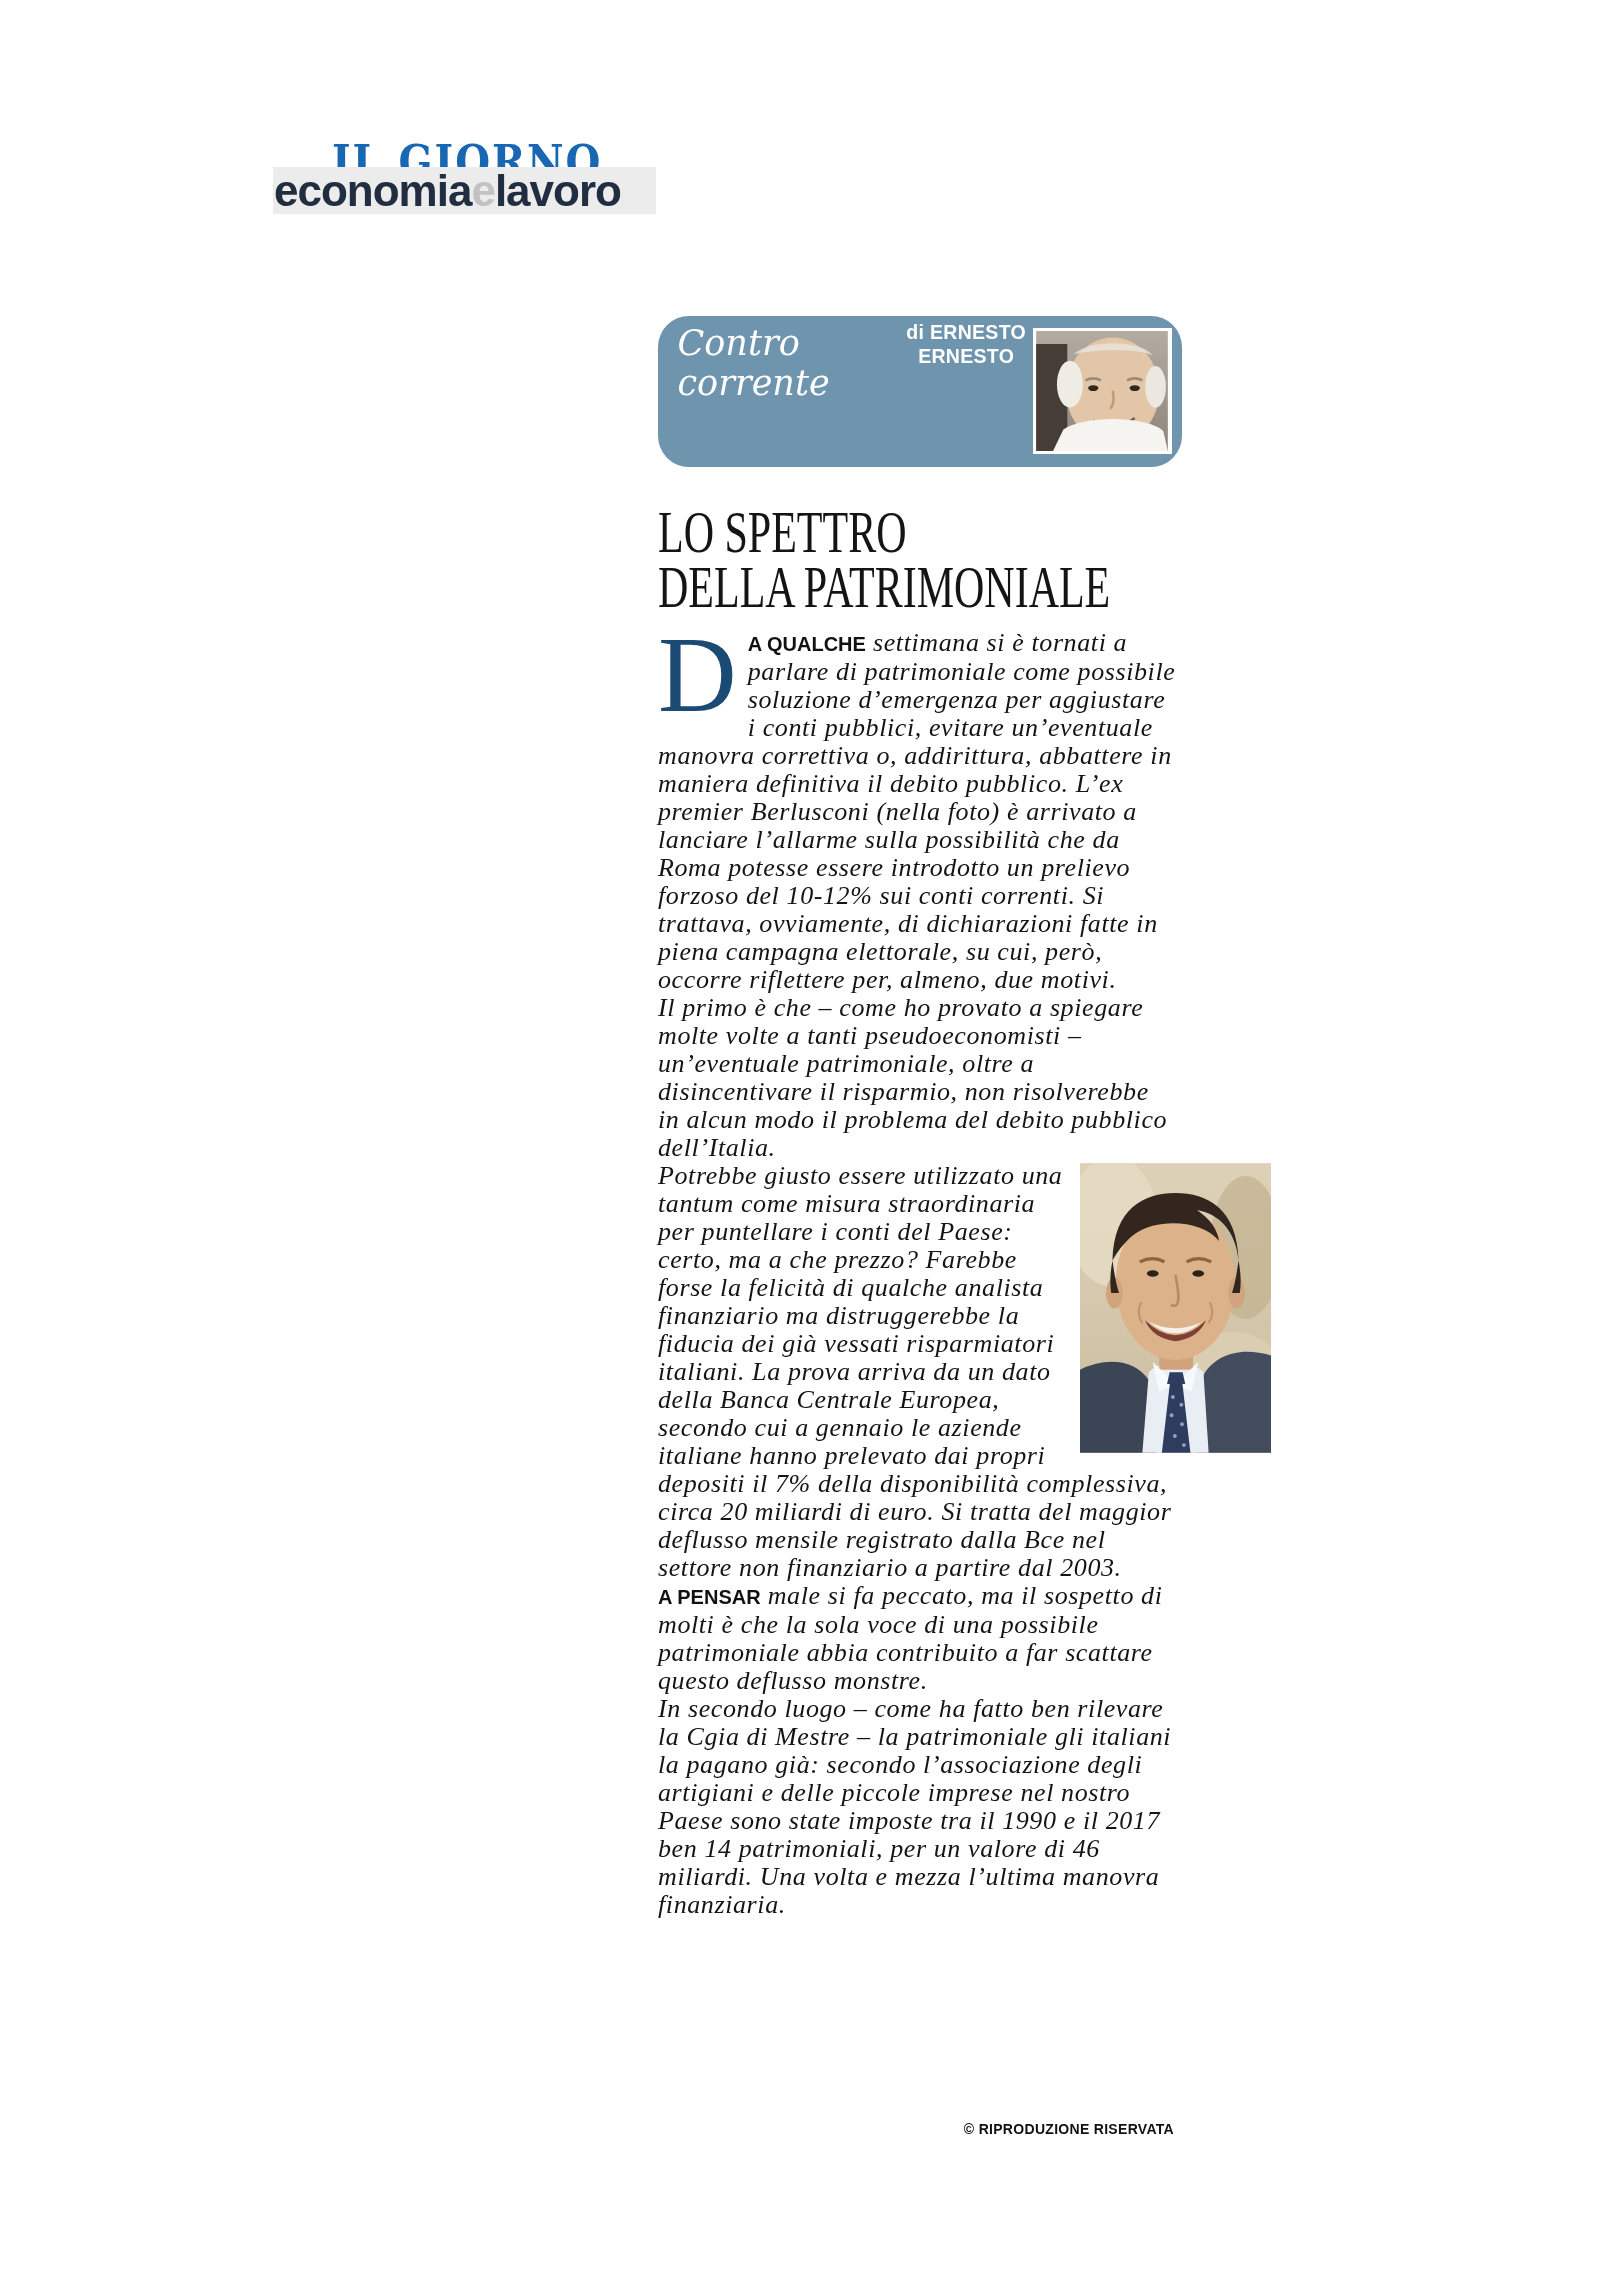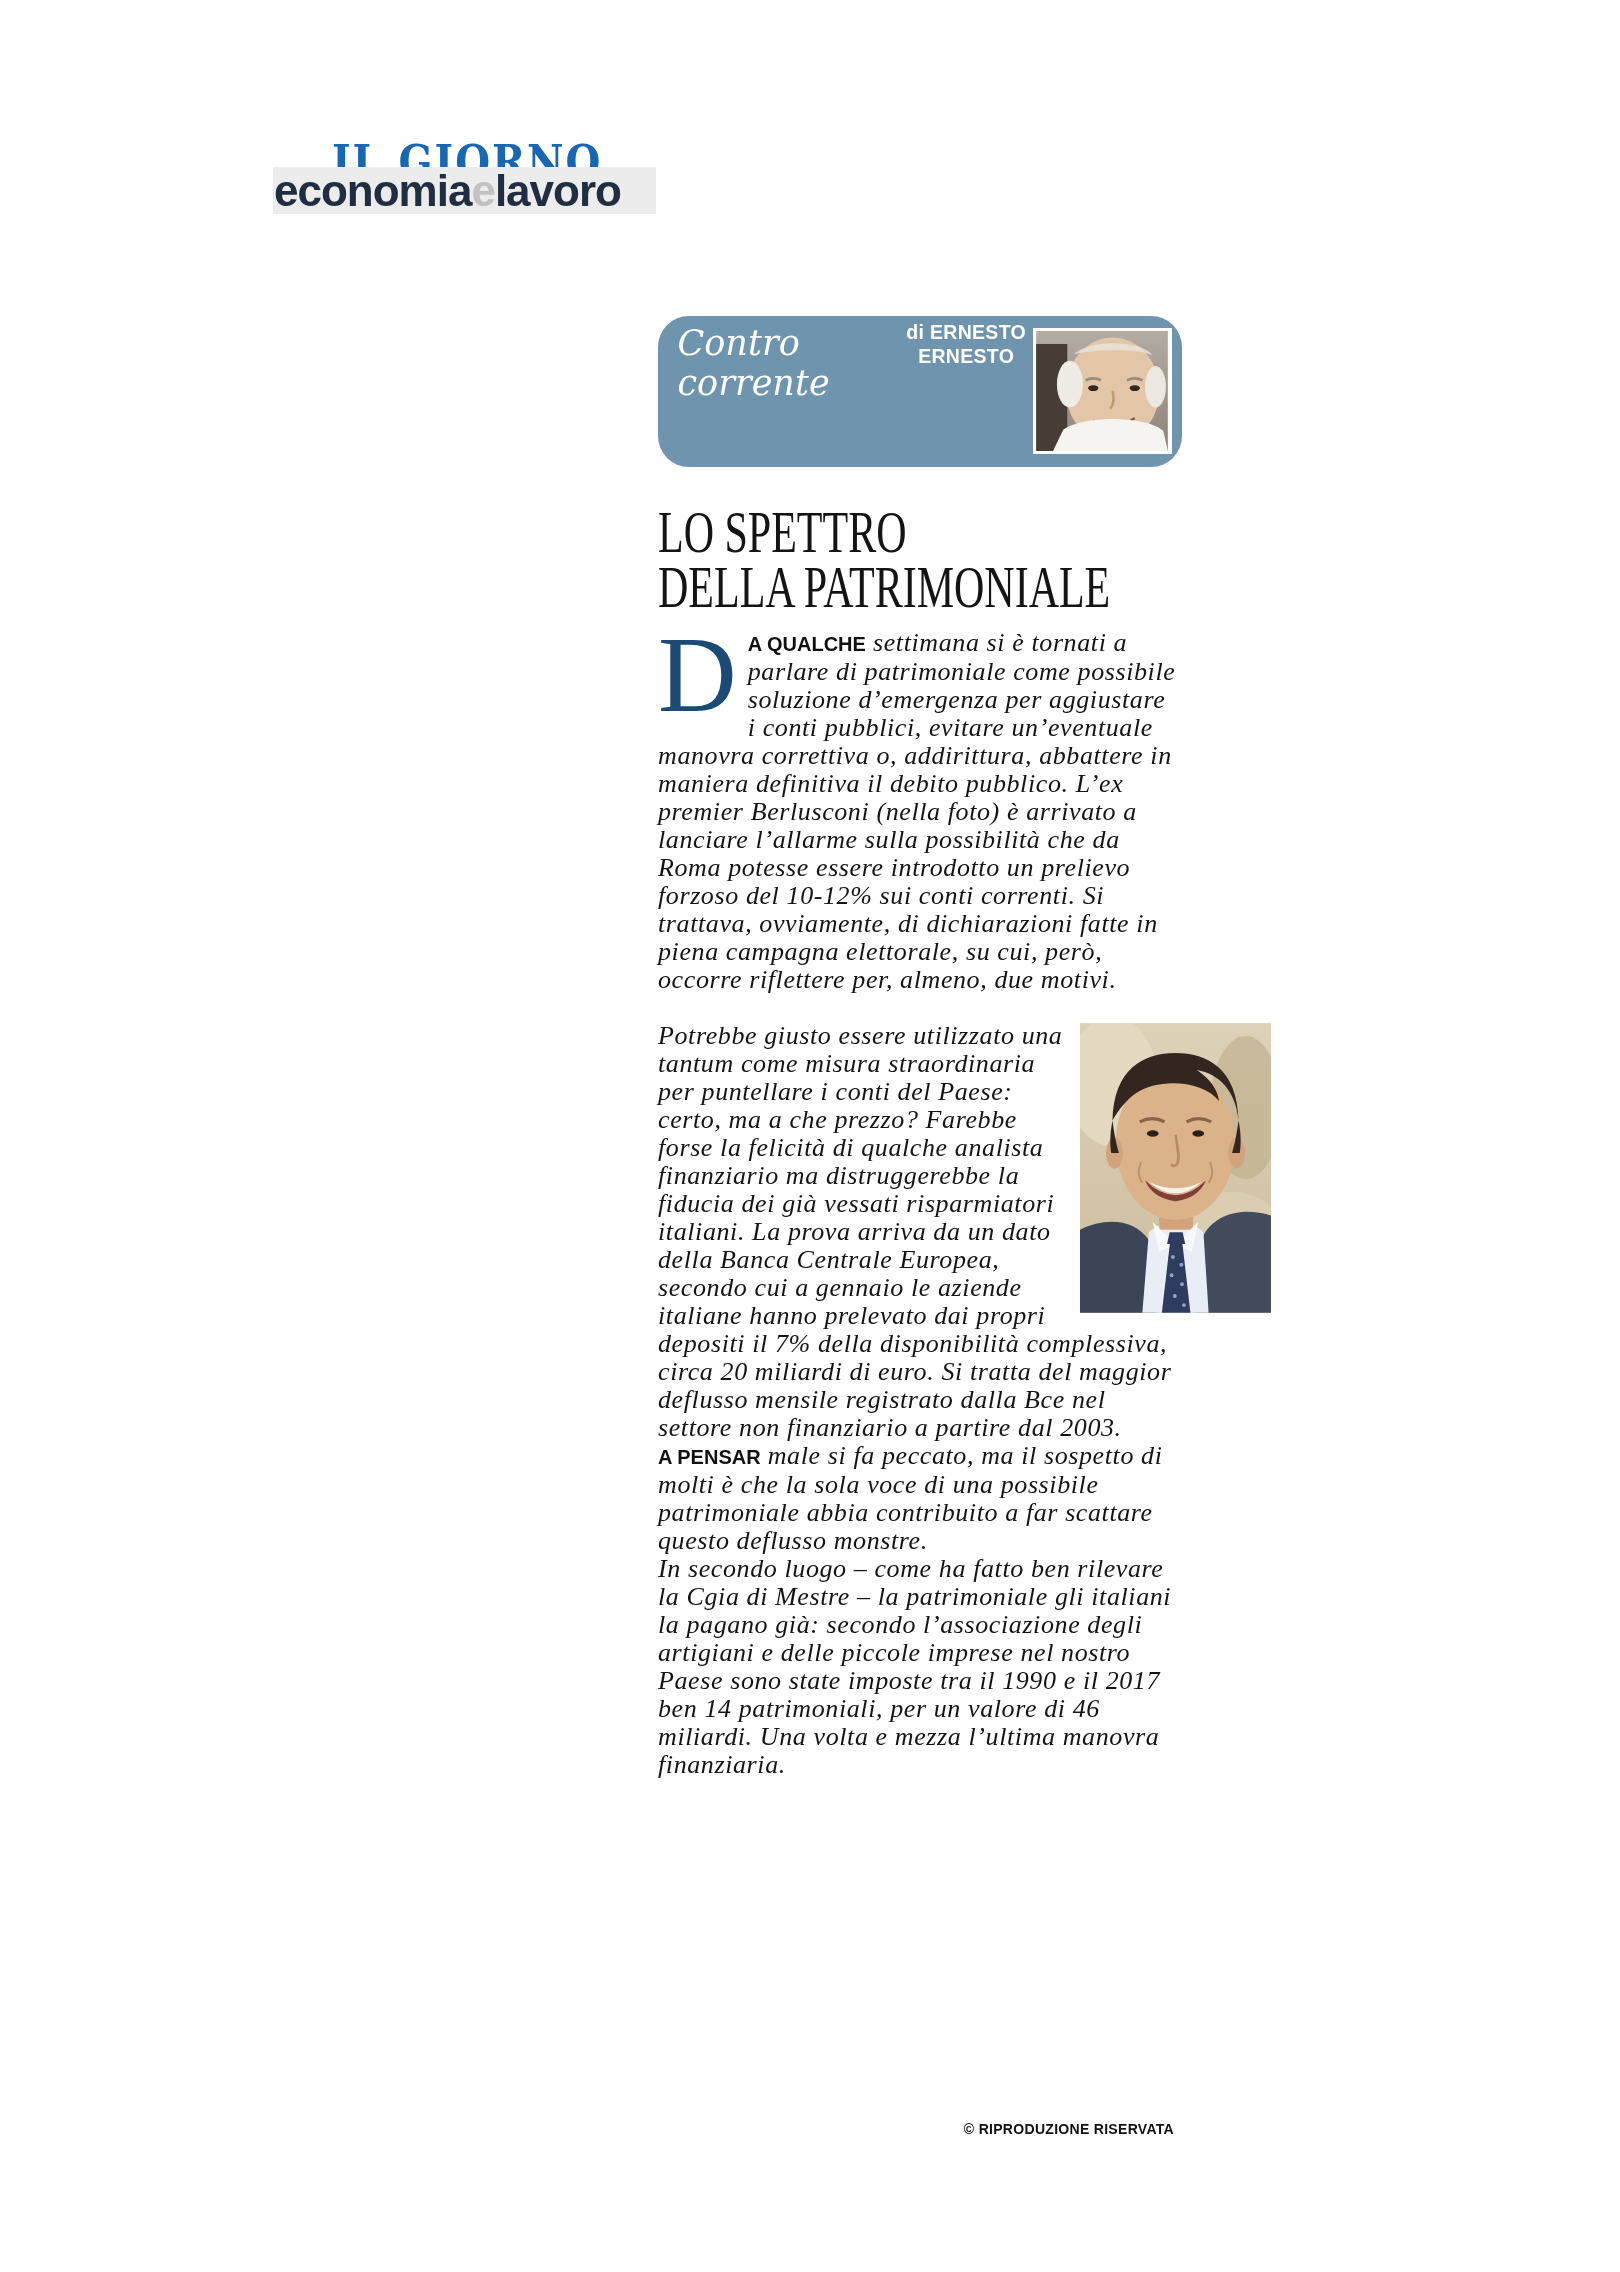--- a/index.html
+++ b/index.html
@@ -126,20 +126,21 @@
 
 <div class="headline">
   <div>LO SPETTRO</div>
   <div>DELLA PATRIMONIALE</div>
 </div>
 
 <div class="article">
   <p>
     <span class="dropcap">D</span><span class="lead-in">A QUALCHE</span><span> settimana si è tornati a parlare di patrimoniale come possibile soluzione d’emergenza per aggiustare i conti pubblici, evitare un’eventuale manovra correttiva o, addirittura, abbattere in maniera definitiva il debito pubblico. L’ex premier Berlusconi </span><span class="bold-italic">(nella foto)</span><span> è arrivato a lanciare l’allarme sulla possibilità che da Roma potesse essere introdotto un prelievo forzoso del 10-12% sui conti correnti. Si trattava, ovviamente, di dichiarazioni fatte in piena campagna elettorale, su cui, però, occorre riflettere per, almeno, due motivi.</span>
     <br>
+    <span>Il primo è che – come ho provato a spiegare molte volte a tanti pseudoeconomisti – un’eventuale patrimoniale, oltre a disincentivare il risparmio, non risolverebbe in alcun modo il problema del debito pubblico dell’Italia.</span>
     <br>
     <span class="inline-photo">
       <svg viewBox="0 0 294 446">
         <defs>
           <linearGradient id="bbg" x1="0" y1="0" x2="0" y2="1">
             <stop offset="0" stop-color="#ddd2b8"></stop>
               <stop offset="1" stop-color="#cbbc9e"></stop>
           </linearGradient>
         </defs>
         <rect width="294" height="446" fill="url(#bbg)"></rect>

